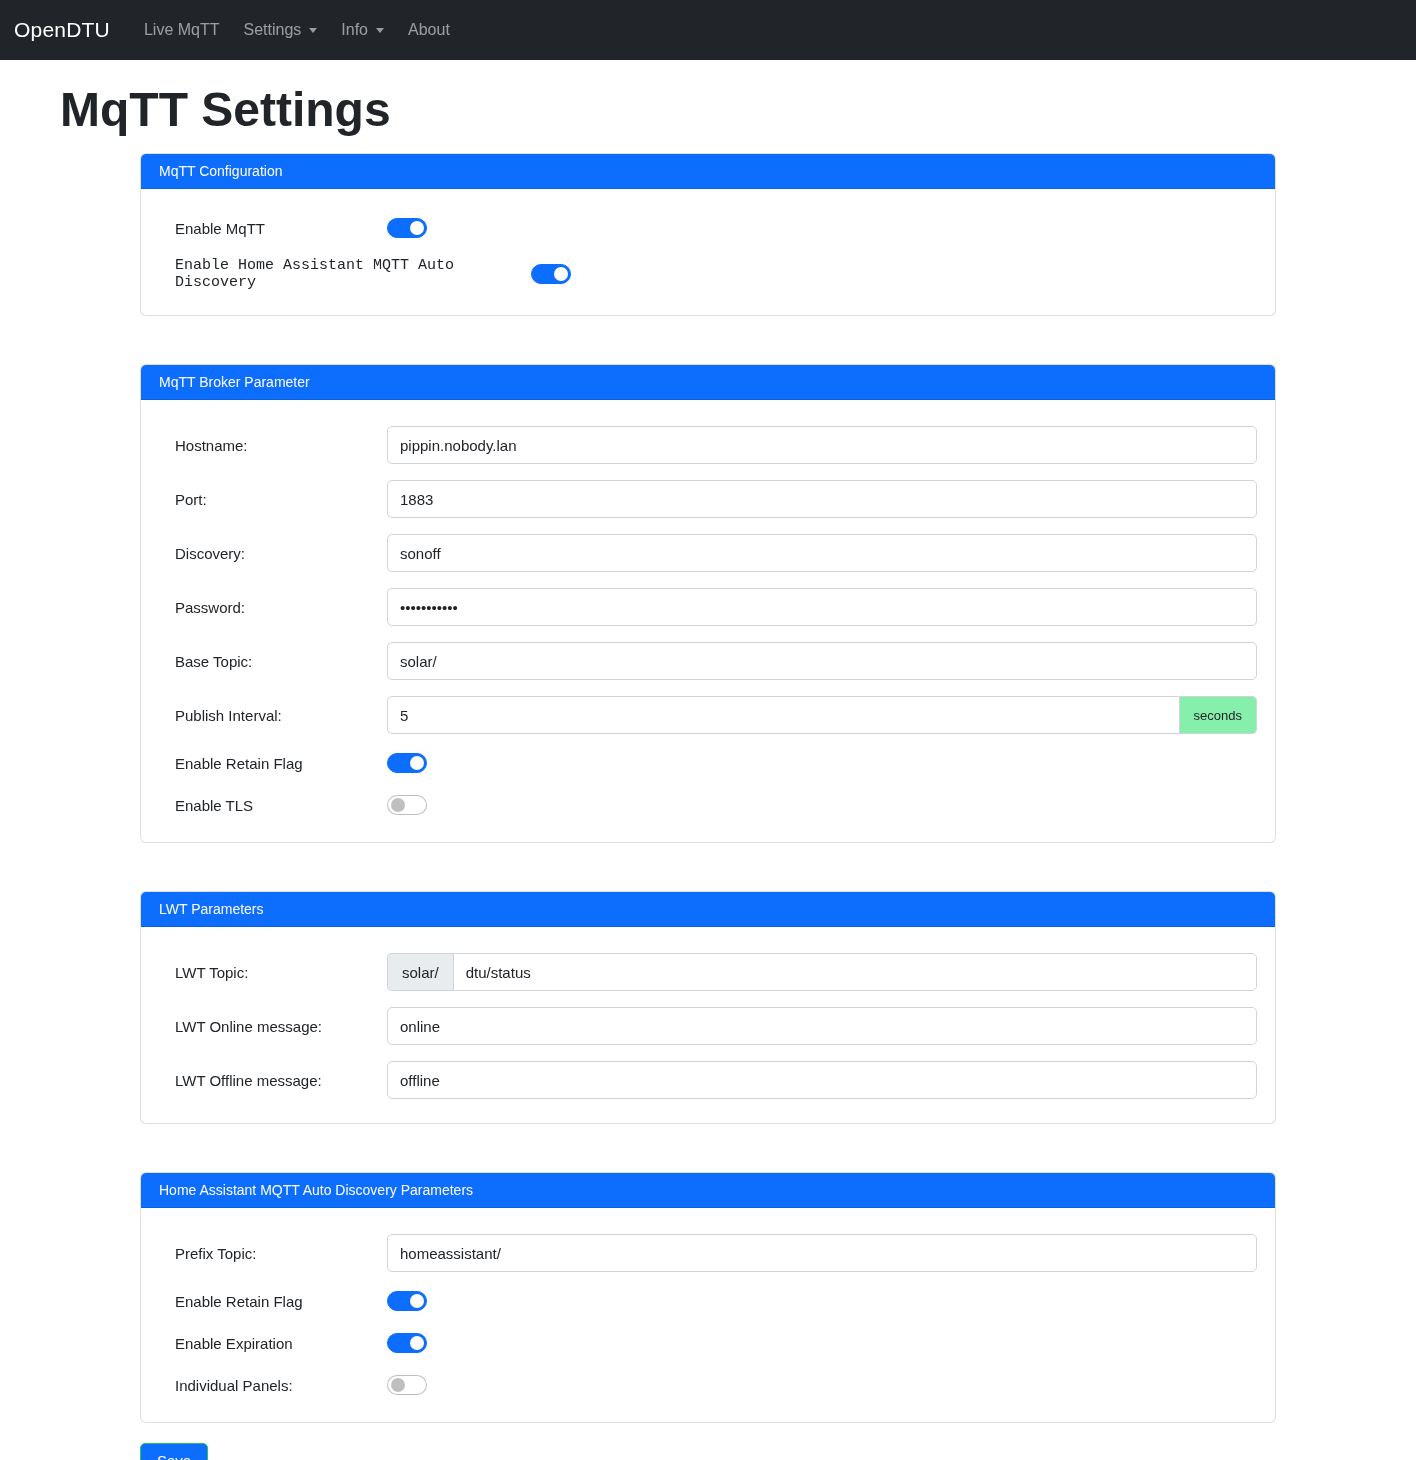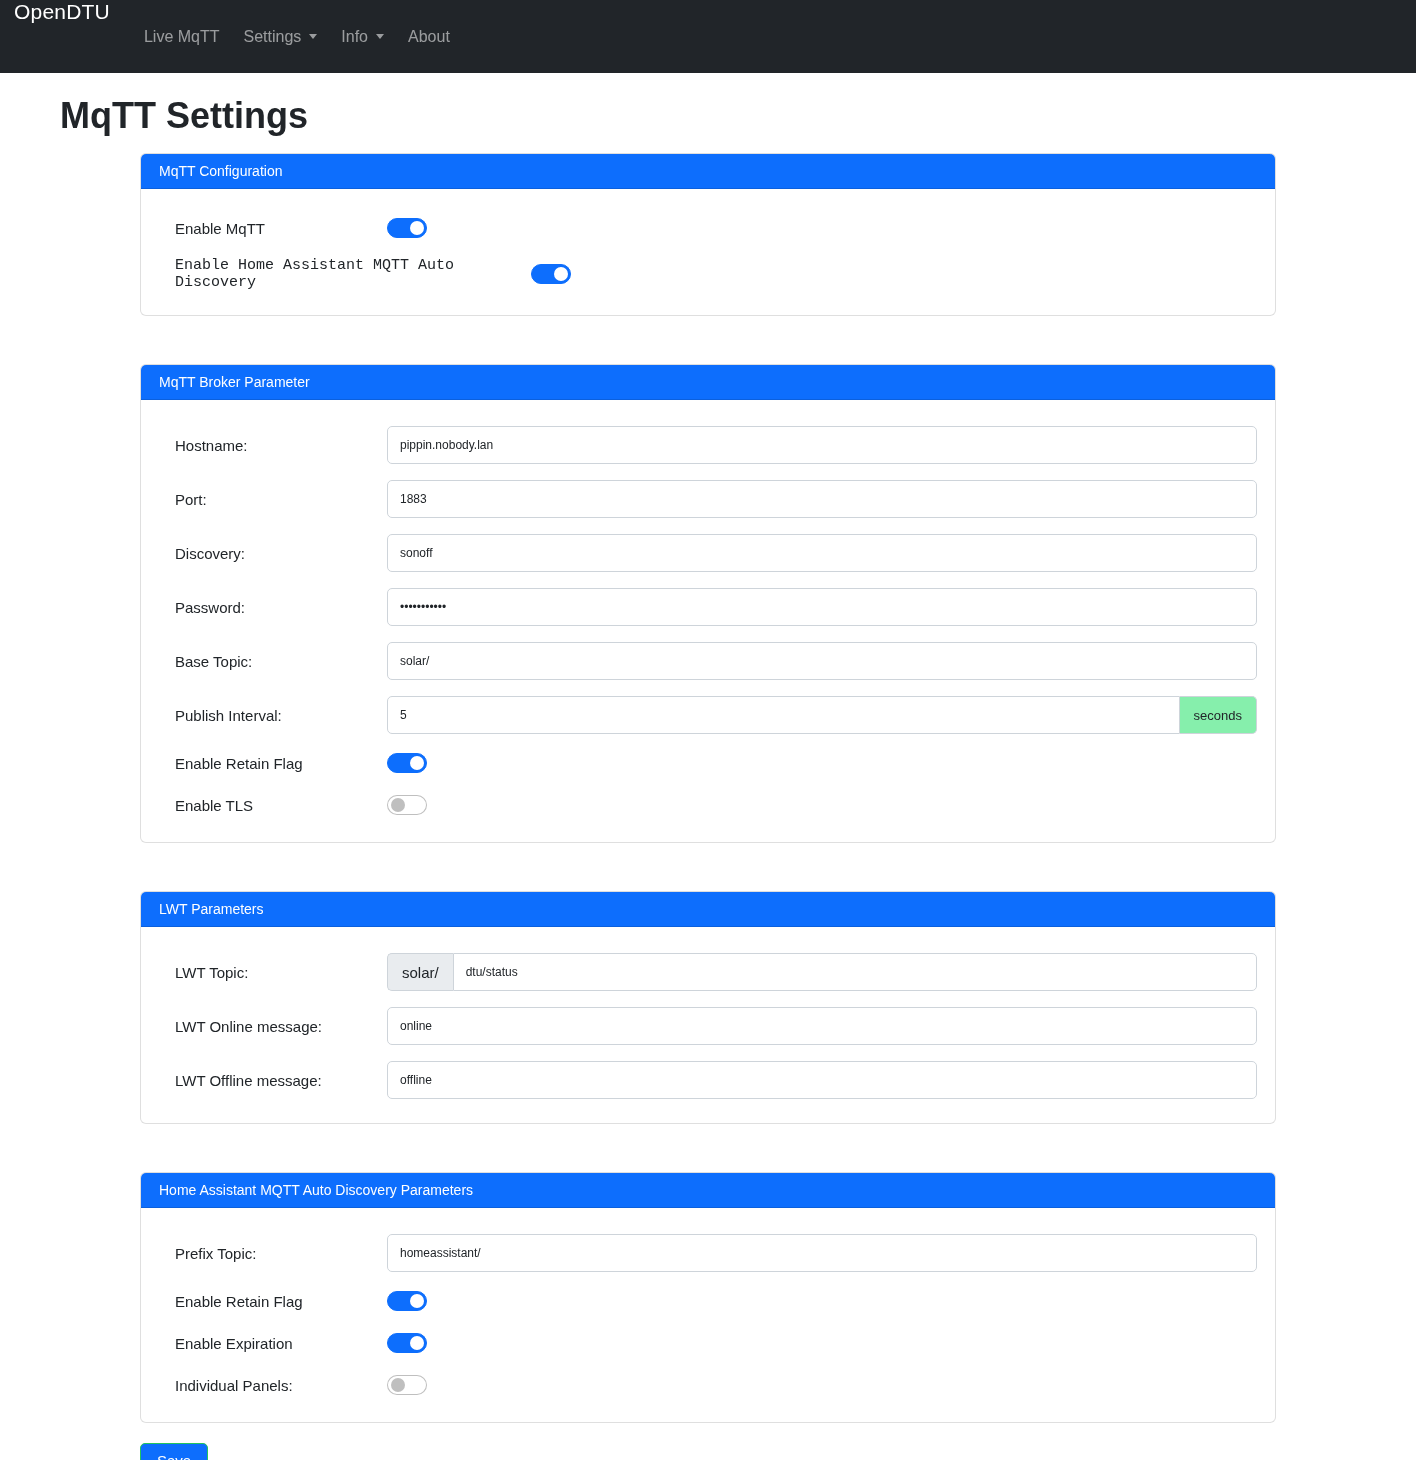--- a/index.html
+++ b/index.html
@@ -6,23 +6,24 @@
   html, body {
     margin: 0;
     padding: 0;
     width: 1416px;
     background: #ffffff;
     font-family: "Liberation Sans", sans-serif;
     color: #212529;
   }
   
   .navbar {
-    height: 73px;
+    height: 60px;
     background: #212529;
     display: flex;
+    align-items: center;
     padding: 0 0 0 14px;
   }
   .brand {
     color: #ffffff;
     font-size: 21px;
     margin-right: 22px;
     letter-spacing: .2px;
     text-decoration: none;
   }
   .nav-links { display: flex; align-items: center; gap: 0; }
@@ -39,21 +40,21 @@
   .caret {
     width: 0; height: 0;
     border-left: 4px solid transparent;
     border-right: 4px solid transparent;
     border-top: 5px solid rgba(255,255,255,.55);
     display: inline-block;
     margin-left: 2px;
   }
   
   .page-title {
-    font-size: 36px;
+    font-size: 48px;
     font-weight: bold;
     margin: 22px 0 16px 60px;
     color: #212529;
   }
   .container {
     width: 1136px;
     margin: 0 auto;
   }
   .card {
     border: 1px solid rgba(0,0,0,.125);
@@ -85,21 +86,21 @@
     padding-left: 16px;
     color: #212529;
   }
   .field { flex: 1 1 auto; display: flex; }
   .input {
     flex: 1 1 auto;
     height: 38px;
     border: 1px solid #ced4da;
     border-radius: 5px;
     padding: 6px 12px;
-    font-size: 12px;
+    font-size: 15px;
     color: #212529;
     background: #fff;
     font-family: "Liberation Sans", sans-serif;
     outline: none;
   }
   .input::placeholder { color: #9aa0a6; }
   .input-group { display: flex; flex: 1 1 auto; }
   .input-group .input { border-radius: 5px 0 0 5px; }
   .input-group .addon-right {
     display: flex; align-items: center;

